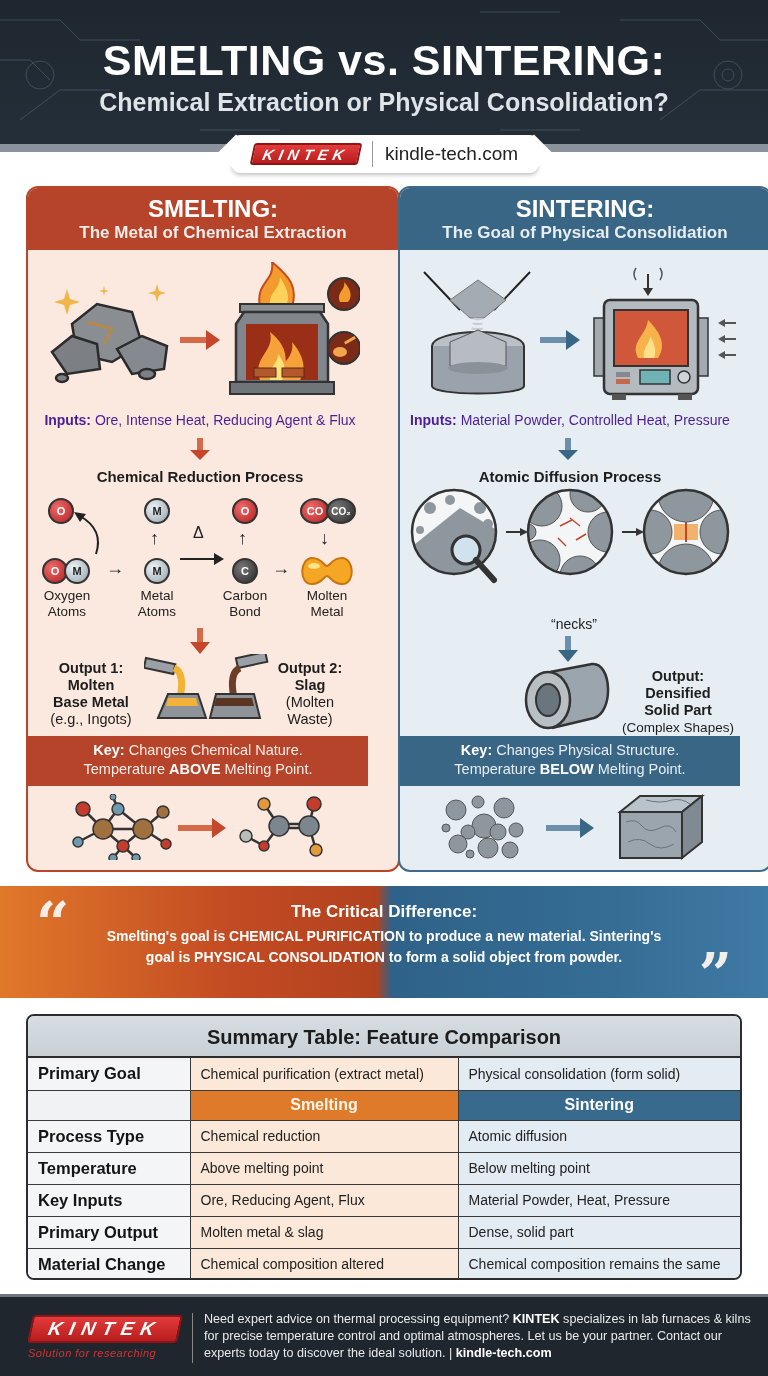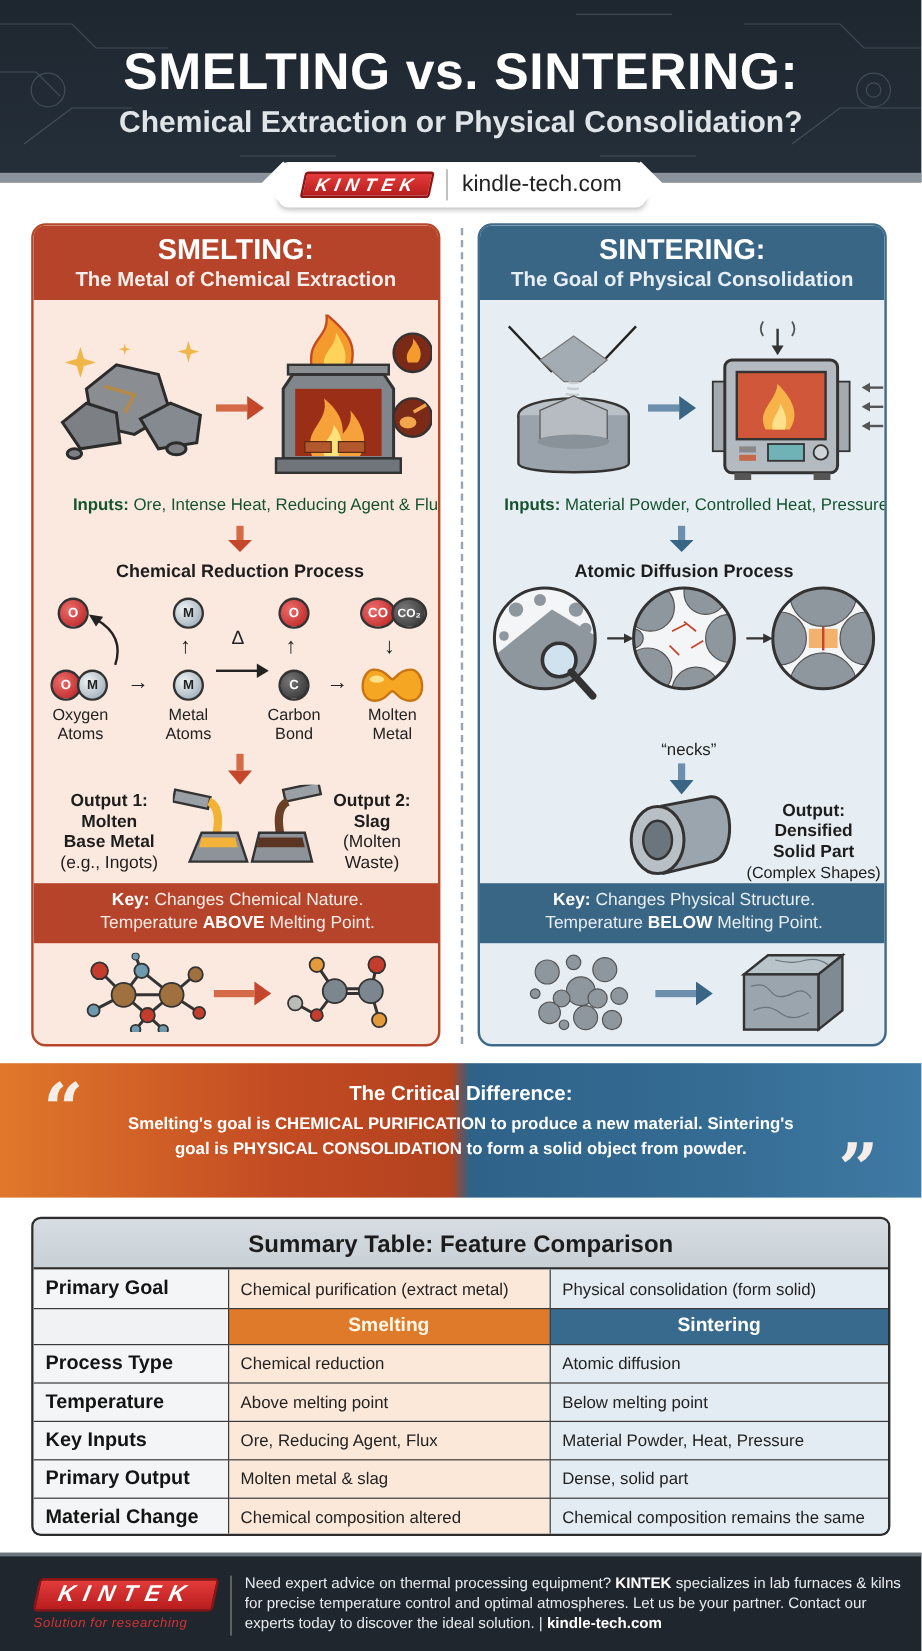--- a/index.html
+++ b/index.html
@@ -15,34 +15,34 @@
   .url-pill { position: absolute; left: 232px; top: 135px; width: 306px; height: 38px; background: #ffffff; border-radius: 8px; box-shadow: 0 2px 4px rgba(0,0,0,0.25); display: flex; align-items: center; }
   .url-pill::before, .url-pill::after { content: ""; position: absolute; top: 5px; width: 26px; height: 26px; background: #fff; transform: rotate(45deg); }
   .url-pill::before { left: -9px; }
   .url-pill::after { right: -9px; }
   .kintek-badge { position: relative; z-index: 2; margin-left: 20px; width: 108px; height: 22px; background: linear-gradient(180deg,#e43b3b,#b81d1d); transform: skewX(-12deg); border-radius: 3px; display: flex; align-items: center; justify-content: center; border: 2px solid #8e1515; }
   .kintek-badge span { transform: skewX(0deg); color: #fff; font-weight: 700; font-style: italic; font-size: 15px; letter-spacing: 5px; }
   .pill-sep { position: relative; z-index: 2; width: 1px; height: 26px; background: #999; margin: 0 12px; }
   .pill-url { position: relative; z-index: 2; font-size: 19px; color: #222; }
 
   
-  .panel { position: absolute; top: 186px; width: 341px; height: 686px; border-radius: 12px; overflow: hidden; }
+  .panel { position: absolute; top: 186px; width: 374px; height: 686px; border-radius: 12px; overflow: hidden; }
   .panel.smelt { left: 26px; background: #fbe9df; border: 2px solid #b8462b; }
   .panel.sinter { left: 398px; background: #e6eef4; border: 2px solid #3f6a8a; }
   .panel-head { height: 62px; text-align: center; color: #fff; padding-top: 8px; }
   .smelt .panel-head { background: #b5442a; }
   .sinter .panel-head { background: #3a6685; }
   .panel-head .h1 { font-weight: 700; font-size: 24px; line-height: 26px; }
   .panel-head .h2 { font-weight: 700; font-size: 17px; line-height: 22px; color: #f3ece8; }
   .sinter .panel-head .h2 { color: #e6eef4; }
 
   .divider { position: absolute; left: 384px; top: 190px; height: 680px; border-left: 2px dashed #9aa4ad; }
 
   .abs { position: absolute; }
-  .inputs-text { font-size: 14px; color: #14532d; text-align: right; width: 344px; }
+  .inputs-text { font-size: 14px; color: #4c1d95; text-align: center; width: 344px; }
   .inputs-text b { font-weight: 700; }
   .process-title { font-size: 15px; font-weight: 700; color: #1d1d1d; text-align: center; width: 344px; }
 
   .atom { position: absolute; width: 26px; height: 26px; border-radius: 50%; color: #fff; font-size: 11px; font-weight: 700; display: flex; align-items: center; justify-content: center; border: 2px solid #333; }
   .atom.o { background: radial-gradient(circle at 35% 35%, #ee6b6b, #b41f1f); }
   .atom.m { background: radial-gradient(circle at 35% 35%, #eef2f5, #93a3ae); color: #222; }
   .atom.c { background: radial-gradient(circle at 35% 35%, #777, #2b2b2b); }
   .atom-label { position: absolute; font-size: 13.5px; color: #222; text-align: center; line-height: 16px; width: 70px; }
 
   .arrow-text { position: absolute; font-size: 18px; color: #222; }

